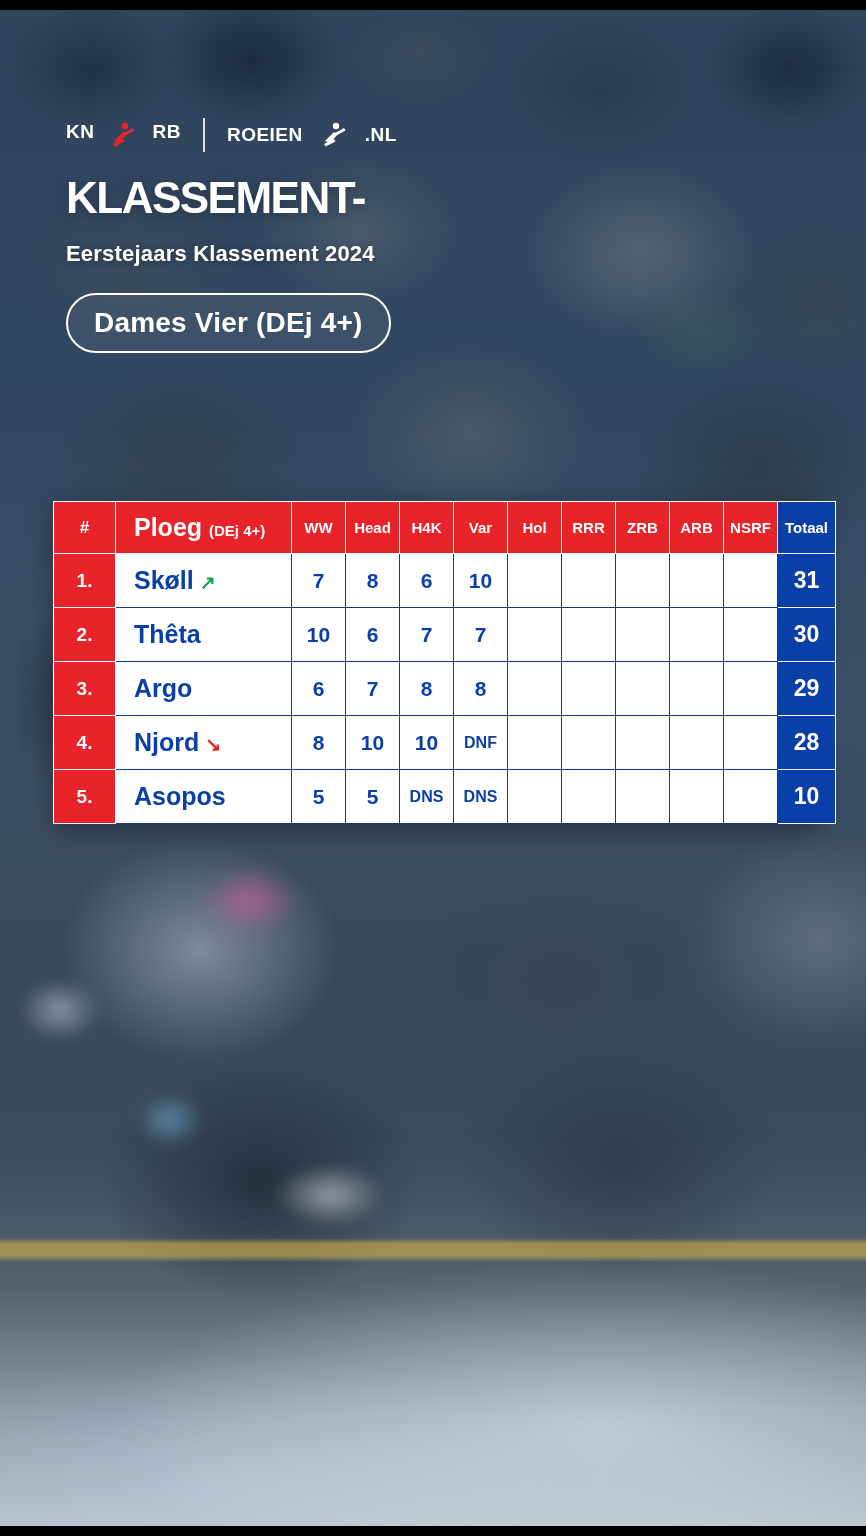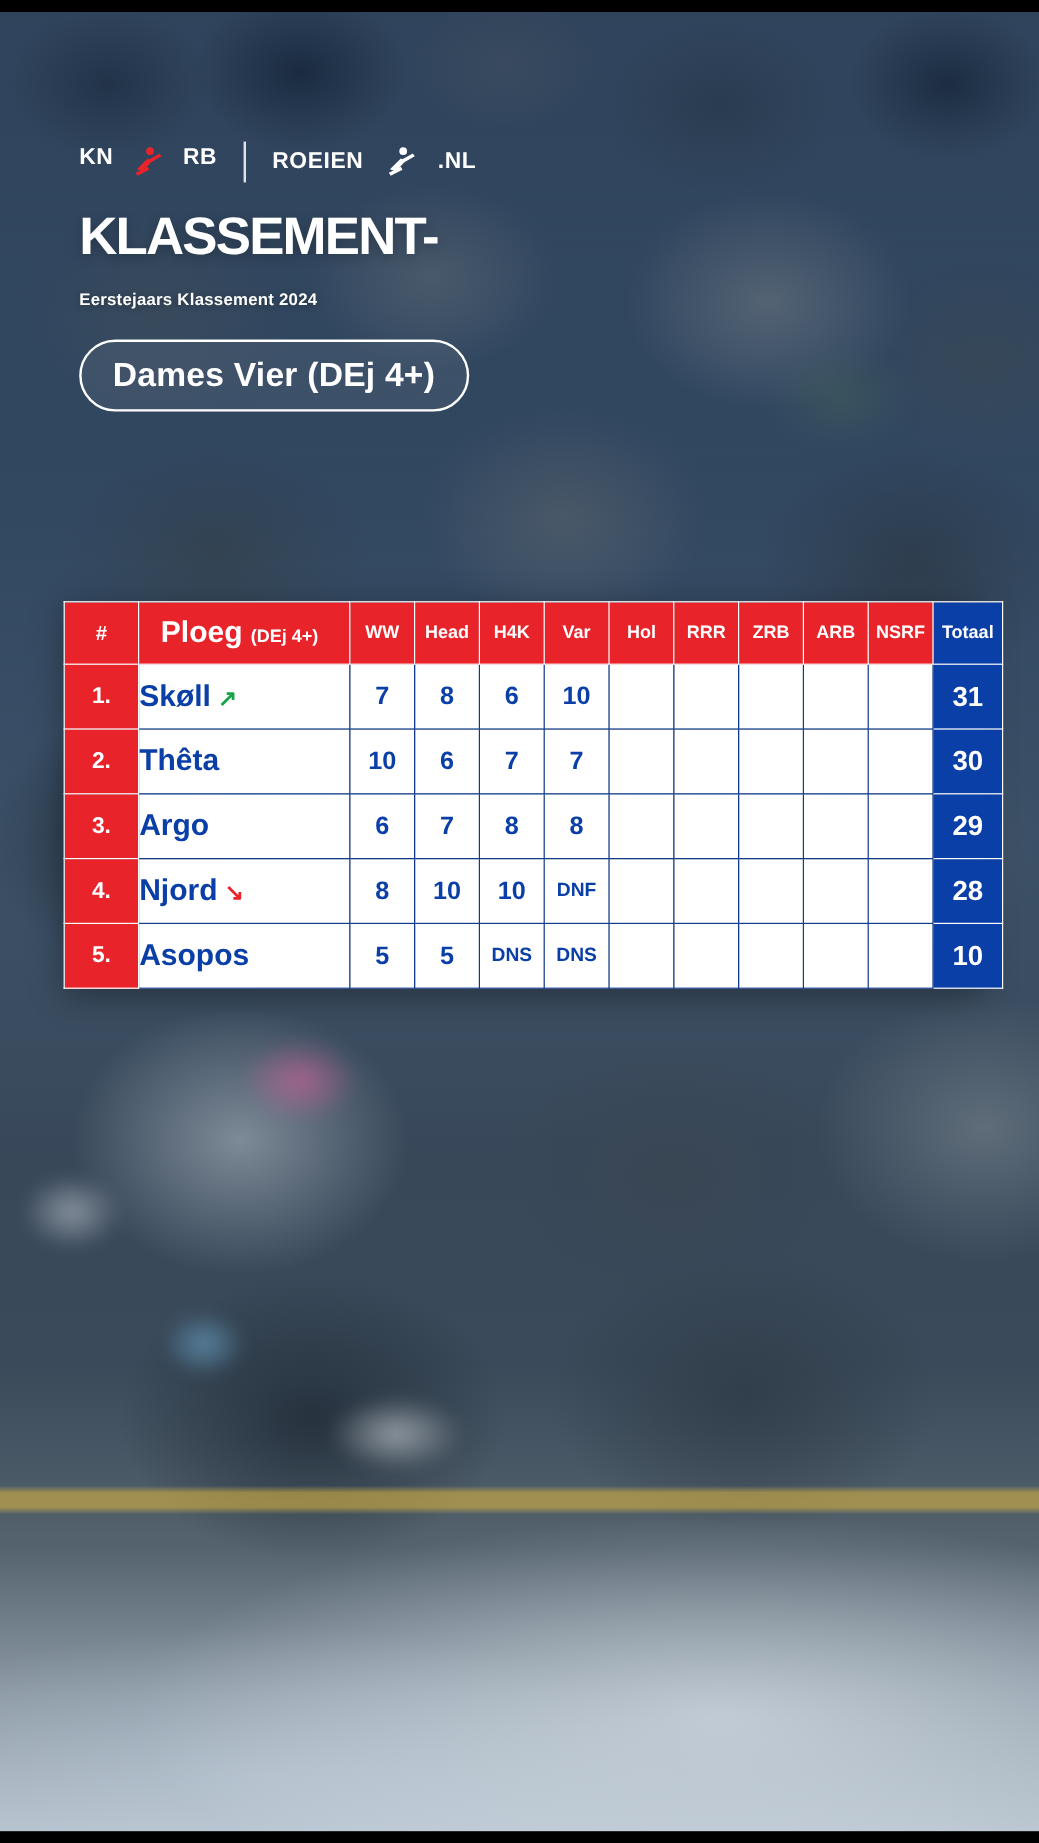--- a/index.html
+++ b/index.html
@@ -92,21 +92,21 @@
     text-transform: uppercase;
     font-family: "Liberation Sans", sans-serif;
     font-stretch: condensed;
     text-shadow: 0 2px 10px rgba(0,0,0,0.25);
   }
   .title span { display: block; }
 
   .subtitle {
     margin-top: 22px;
     color: #ffffff;
-    font-size: 14px;
+    font-size: 22px;
     font-weight: 700;
     letter-spacing: 0.2px;
     text-shadow: 0 1px 6px rgba(0,0,0,0.3);
   }
 
   .pill {
     margin-top: 26px;
     display: inline-block;
     padding: 12px 26px;
     border: 2px solid #ffffff;
@@ -155,20 +155,21 @@
     font-size: 21px;
   }
   tbody td.rank {
     background: #e8232a;
     color: #ffffff;
     border-color: #ffffff;
     font-size: 19px;
   }
   tbody td.team {
     text-align: left;
+    padding-left: 18px;
     font-size: 25px;
     color: #0b3fa8;
   }
   tbody td.status { font-size: 16px; }
   tbody td.total {
     background: #0b3fa8;
     color: #ffffff;
     border-color: #ffffff;
     font-size: 23px;
   }

